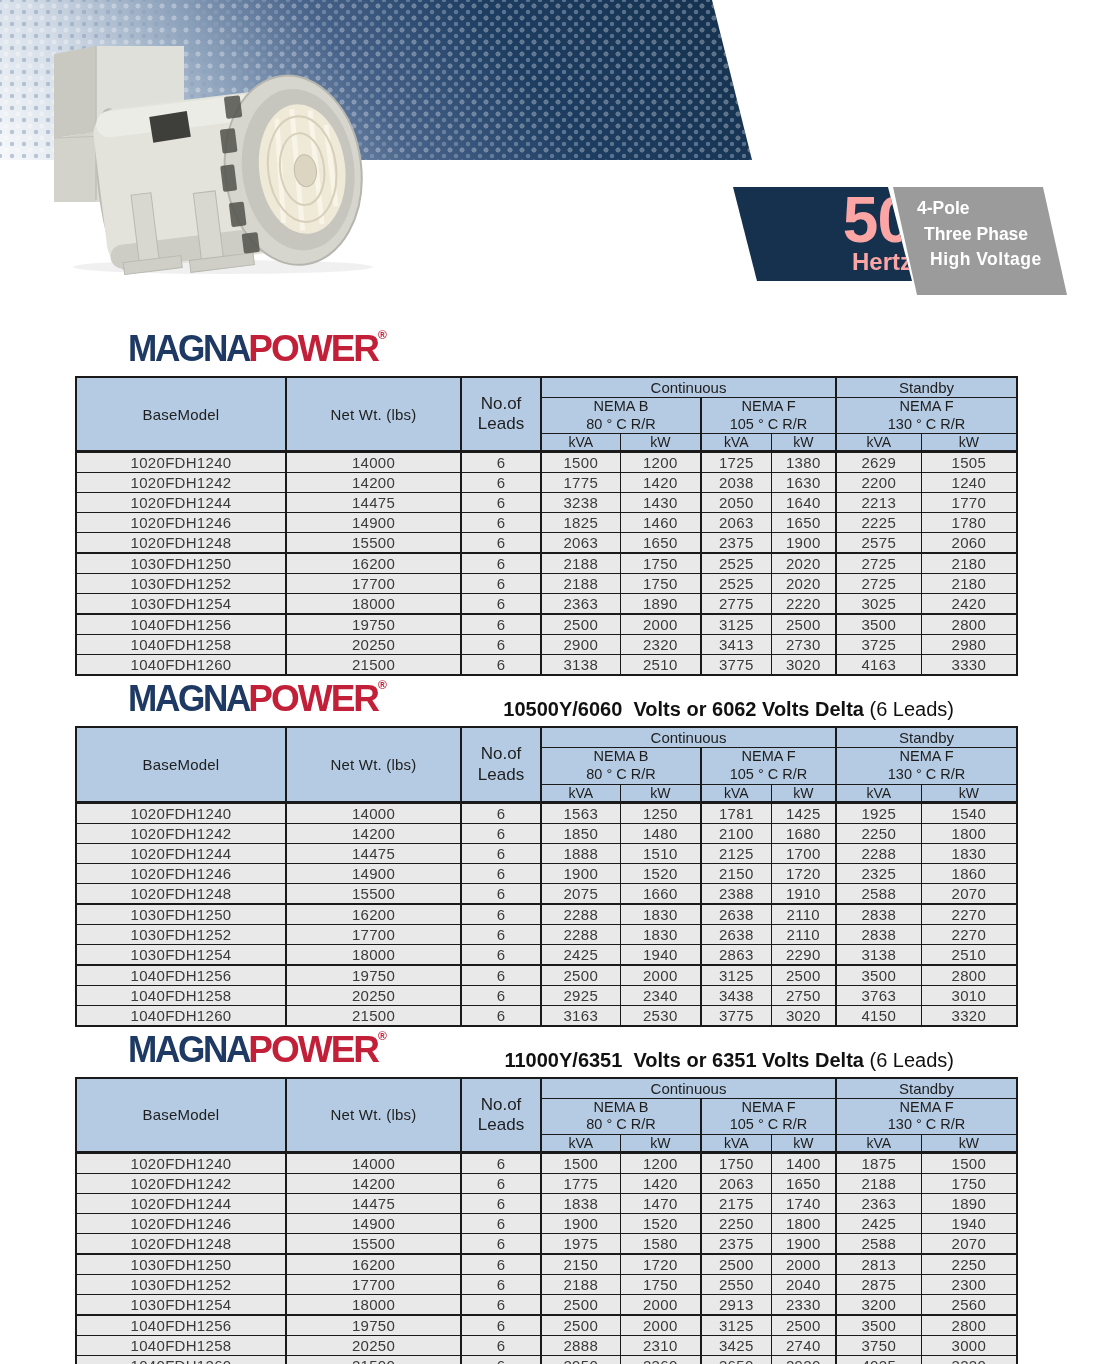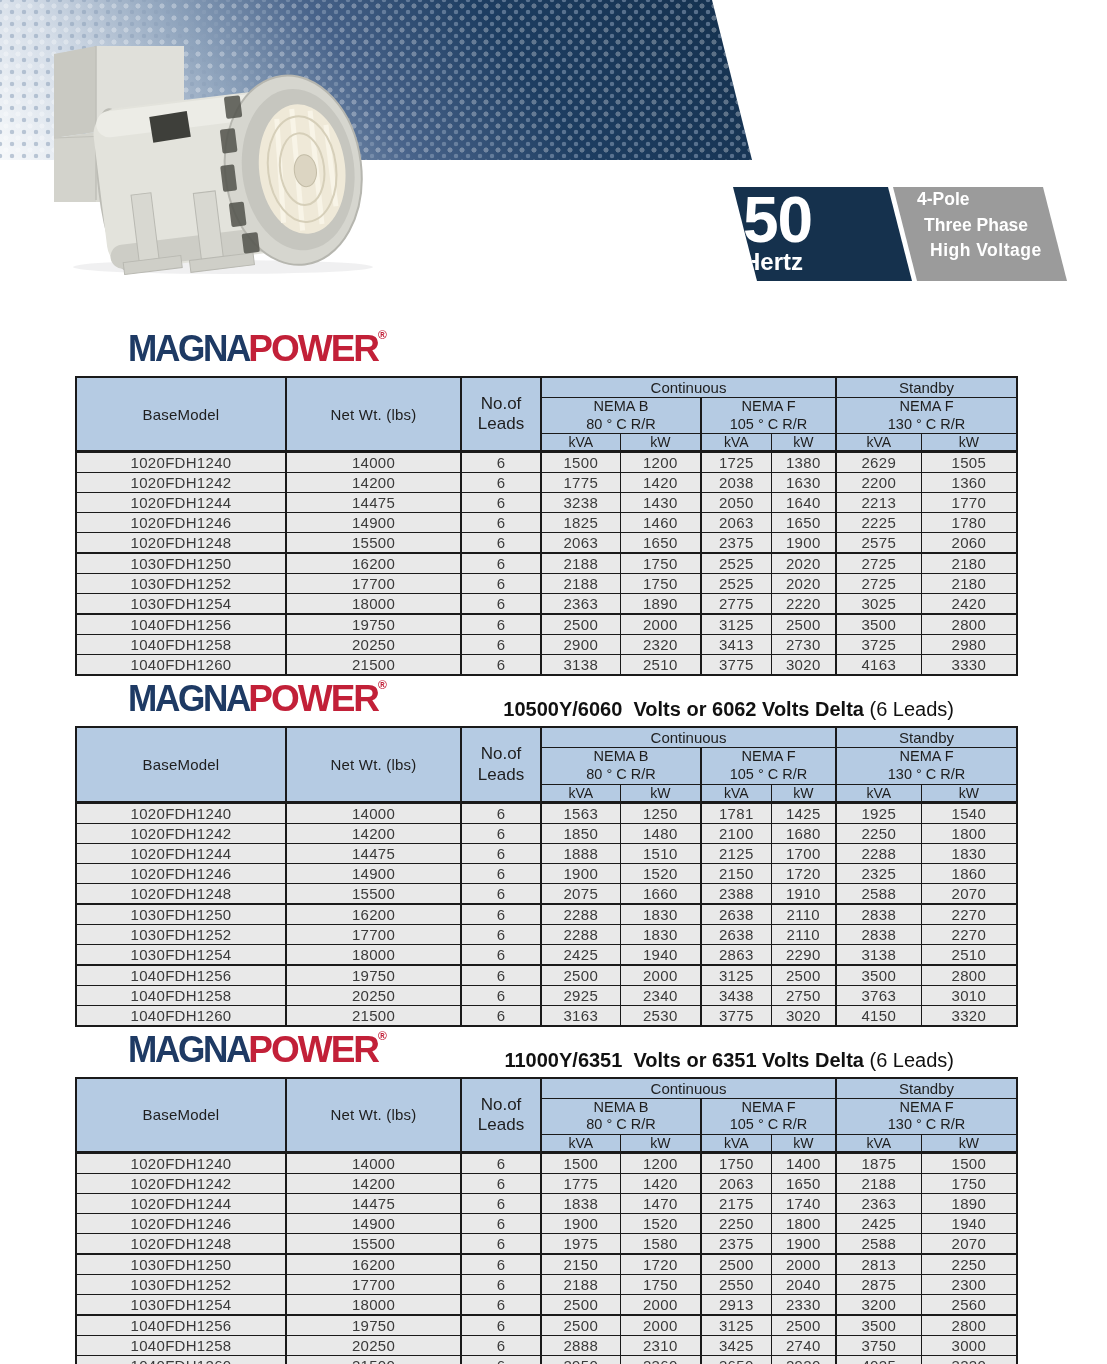--- a/index.html
+++ b/index.html
@@ -19,27 +19,27 @@
     background-position:0 0, 6px 6px, 0 0;
   }
   .generator{position:absolute; left:38px; top:40px; width:340px; height:235px;}
 
   .specs{position:absolute; top:176px; right:390px; text-align:right;
          font-size:19px; line-height:22.8px; font-weight:700; color:#3c3c3c; letter-spacing:0.2px;}
   .specs sup{font-size:11px; vertical-align:6px;}
 
   .freq-badge{position:absolute; left:733px; top:187px; width:179px; height:94px;
     clip-path:polygon(0 0, 86.6% 0, 100% 100%, 13.4% 100%);
-    color:#ffffff; text-align:left; padding:0; box-sizing:border-box;}
+    color:#fca5a5; text-align:right; padding:0; box-sizing:border-box;}
   .freq-num{font-size:64px; font-weight:800; line-height:60px; margin-top:3px; letter-spacing:-1px; padding-left:10px;}
   .freq-unit{font-size:24px; font-weight:700; line-height:22px; margin-top:1px; padding-left:10px;}
 
-  .type-badge{position:absolute; left:893px; top:187px; width:174px; height:94px;
+  .type-badge{position:absolute; left:893px; top:187px; width:174px; height:108px;
     clip-path:polygon(0 0, 86.2% 0, 100% 100%, 13.8% 100%);
-    color:#fff; box-sizing:border-box; }
+    color:#fff; box-sizing:border-box; padding-top:9px;}
   .type-line{font-size:17.5px; font-weight:700; line-height:25.5px; white-space:nowrap;}
   .type-line.l1{margin-left:24px;} .type-line.l2{margin-left:31px;} .type-line.l3{margin-left:37px; letter-spacing:0.5px;}
 
   
   #tables-root{position:relative;}
   .table-block{margin-left:75px; width:941px;}
   .table-block + .table-block{margin-top:8px;}
   .block-head{position:relative; height:42px;}
   .logo{position:absolute; left:53px; bottom:1px; white-space:nowrap; line-height:38px;}
   .logo-magna{display:inline-block; font-size:37px; font-weight:700; letter-spacing:-2.5px; transform:scaleX(0.95); transform-origin:left bottom;}
@@ -192,21 +192,21 @@
             </tr>
             <tr>
               <td class="br2">1020FDH1242</td>
               <td class="br2">14200</td>
               <td class="br2">6</td>
               <td>1775</td>
               <td class="br2">1420</td>
               <td>2038</td>
               <td class="br2">1630</td>
               <td>2200</td>
-              <td>1360</td>
+              <td>1240</td>
             </tr>
             <tr>
               <td class="br2">1020FDH1244</td>
               <td class="br2">14475</td>
               <td class="br2">6</td>
               <td>3238</td>
               <td class="br2">1430</td>
               <td>2050</td>
               <td class="br2">1640</td>
               <td>2213</td>

